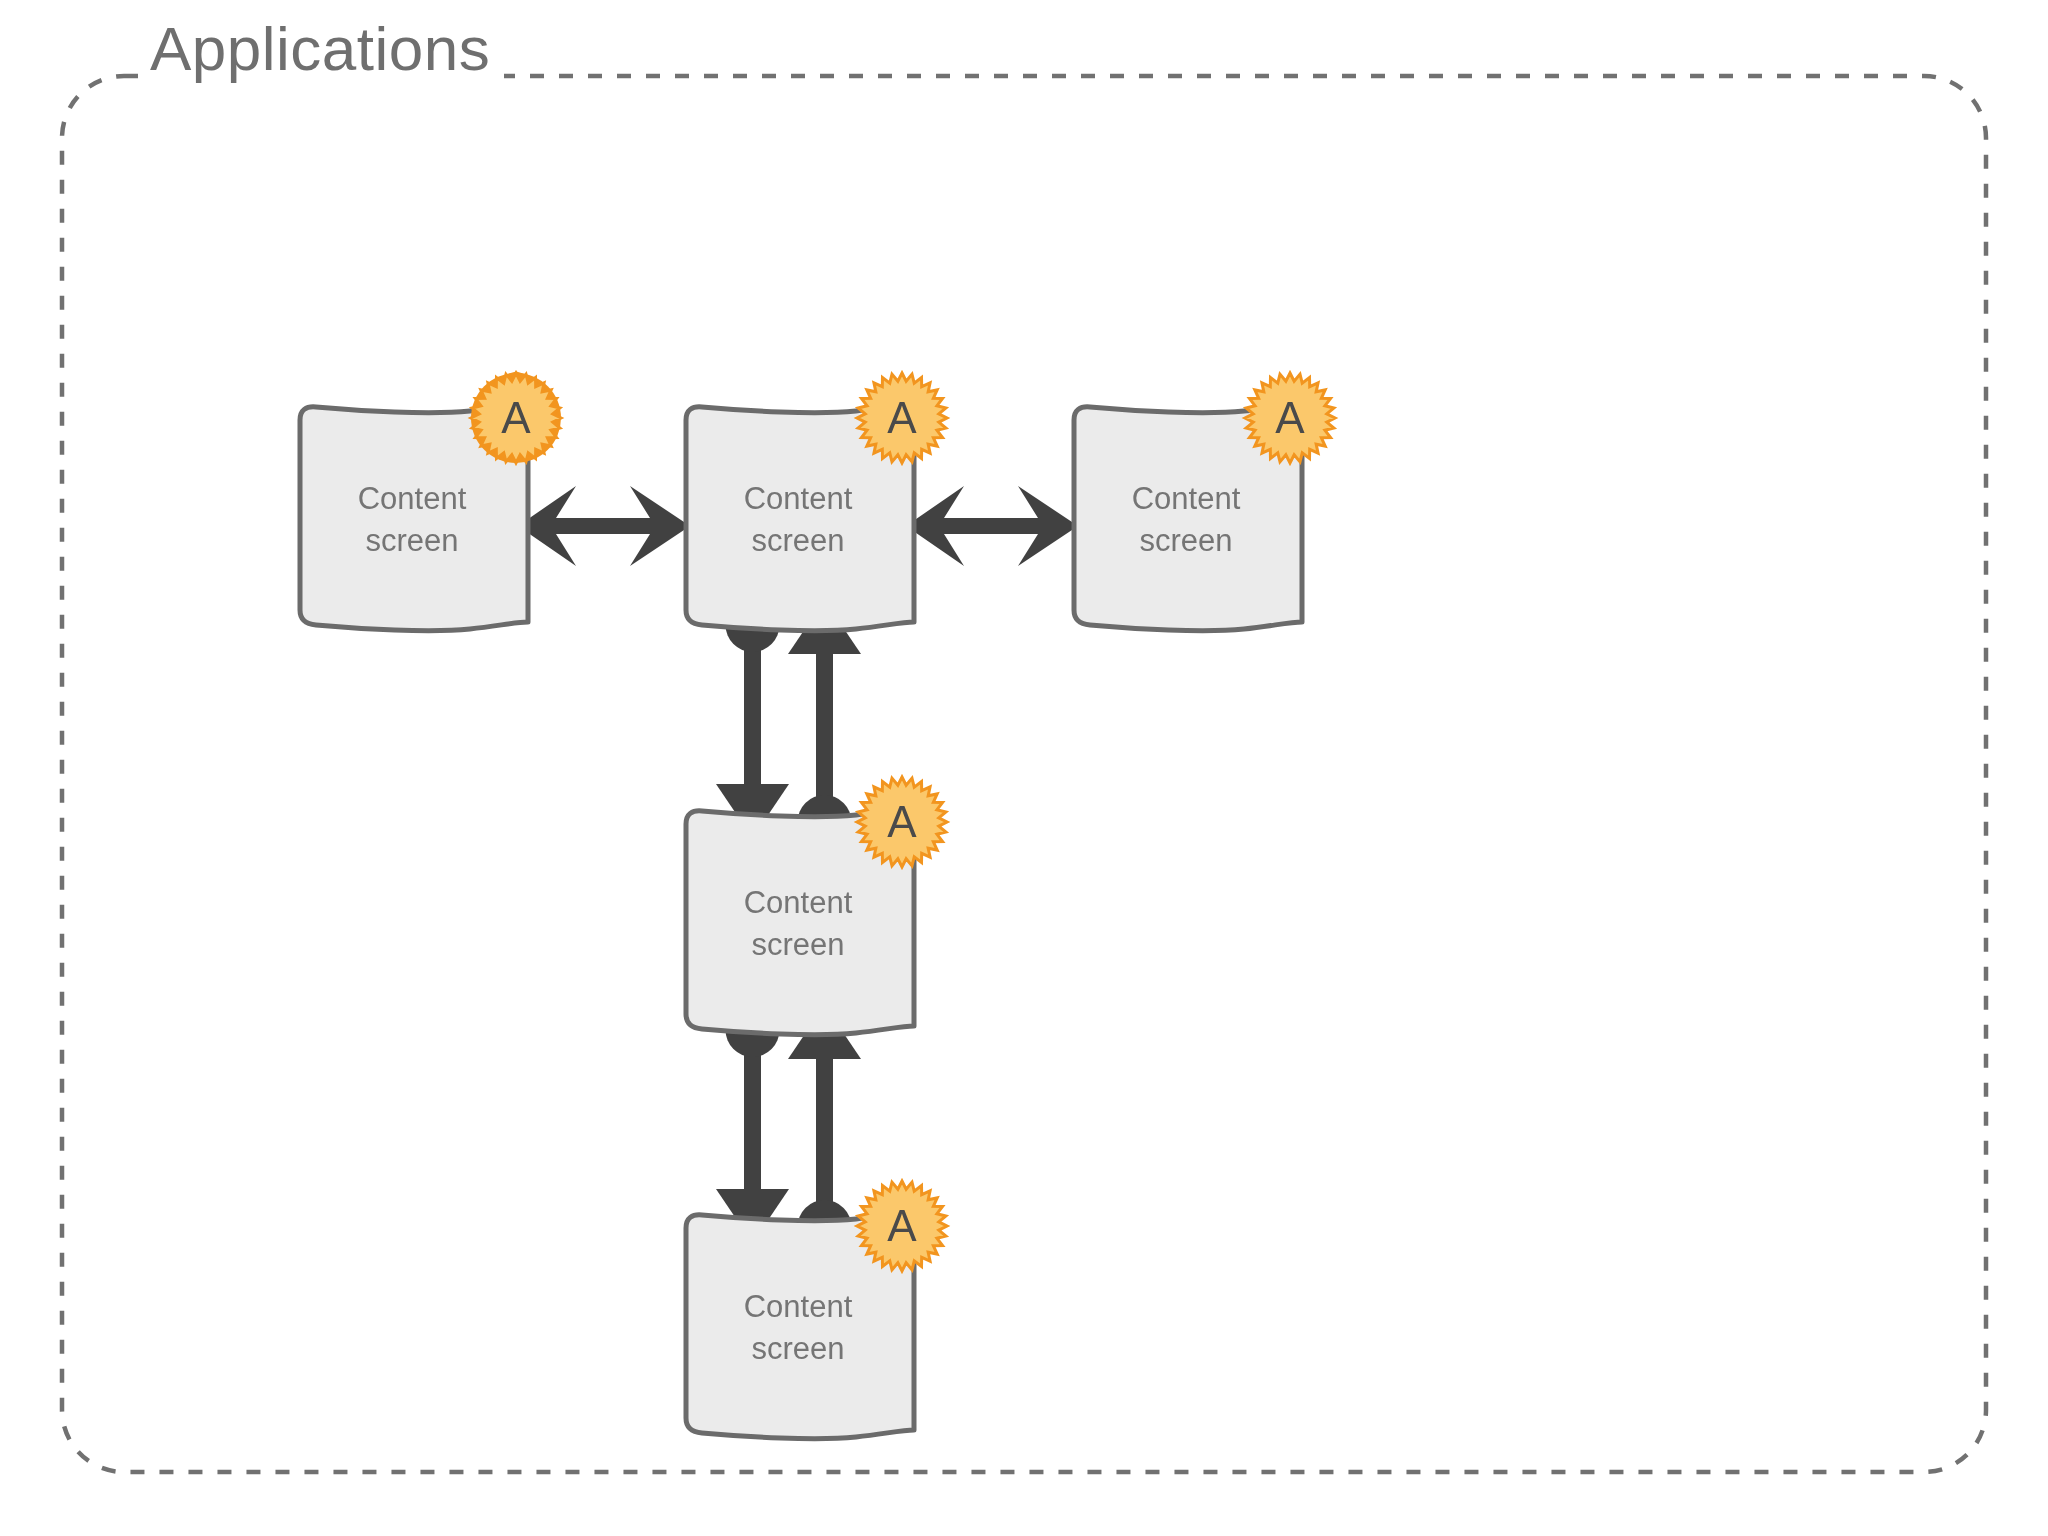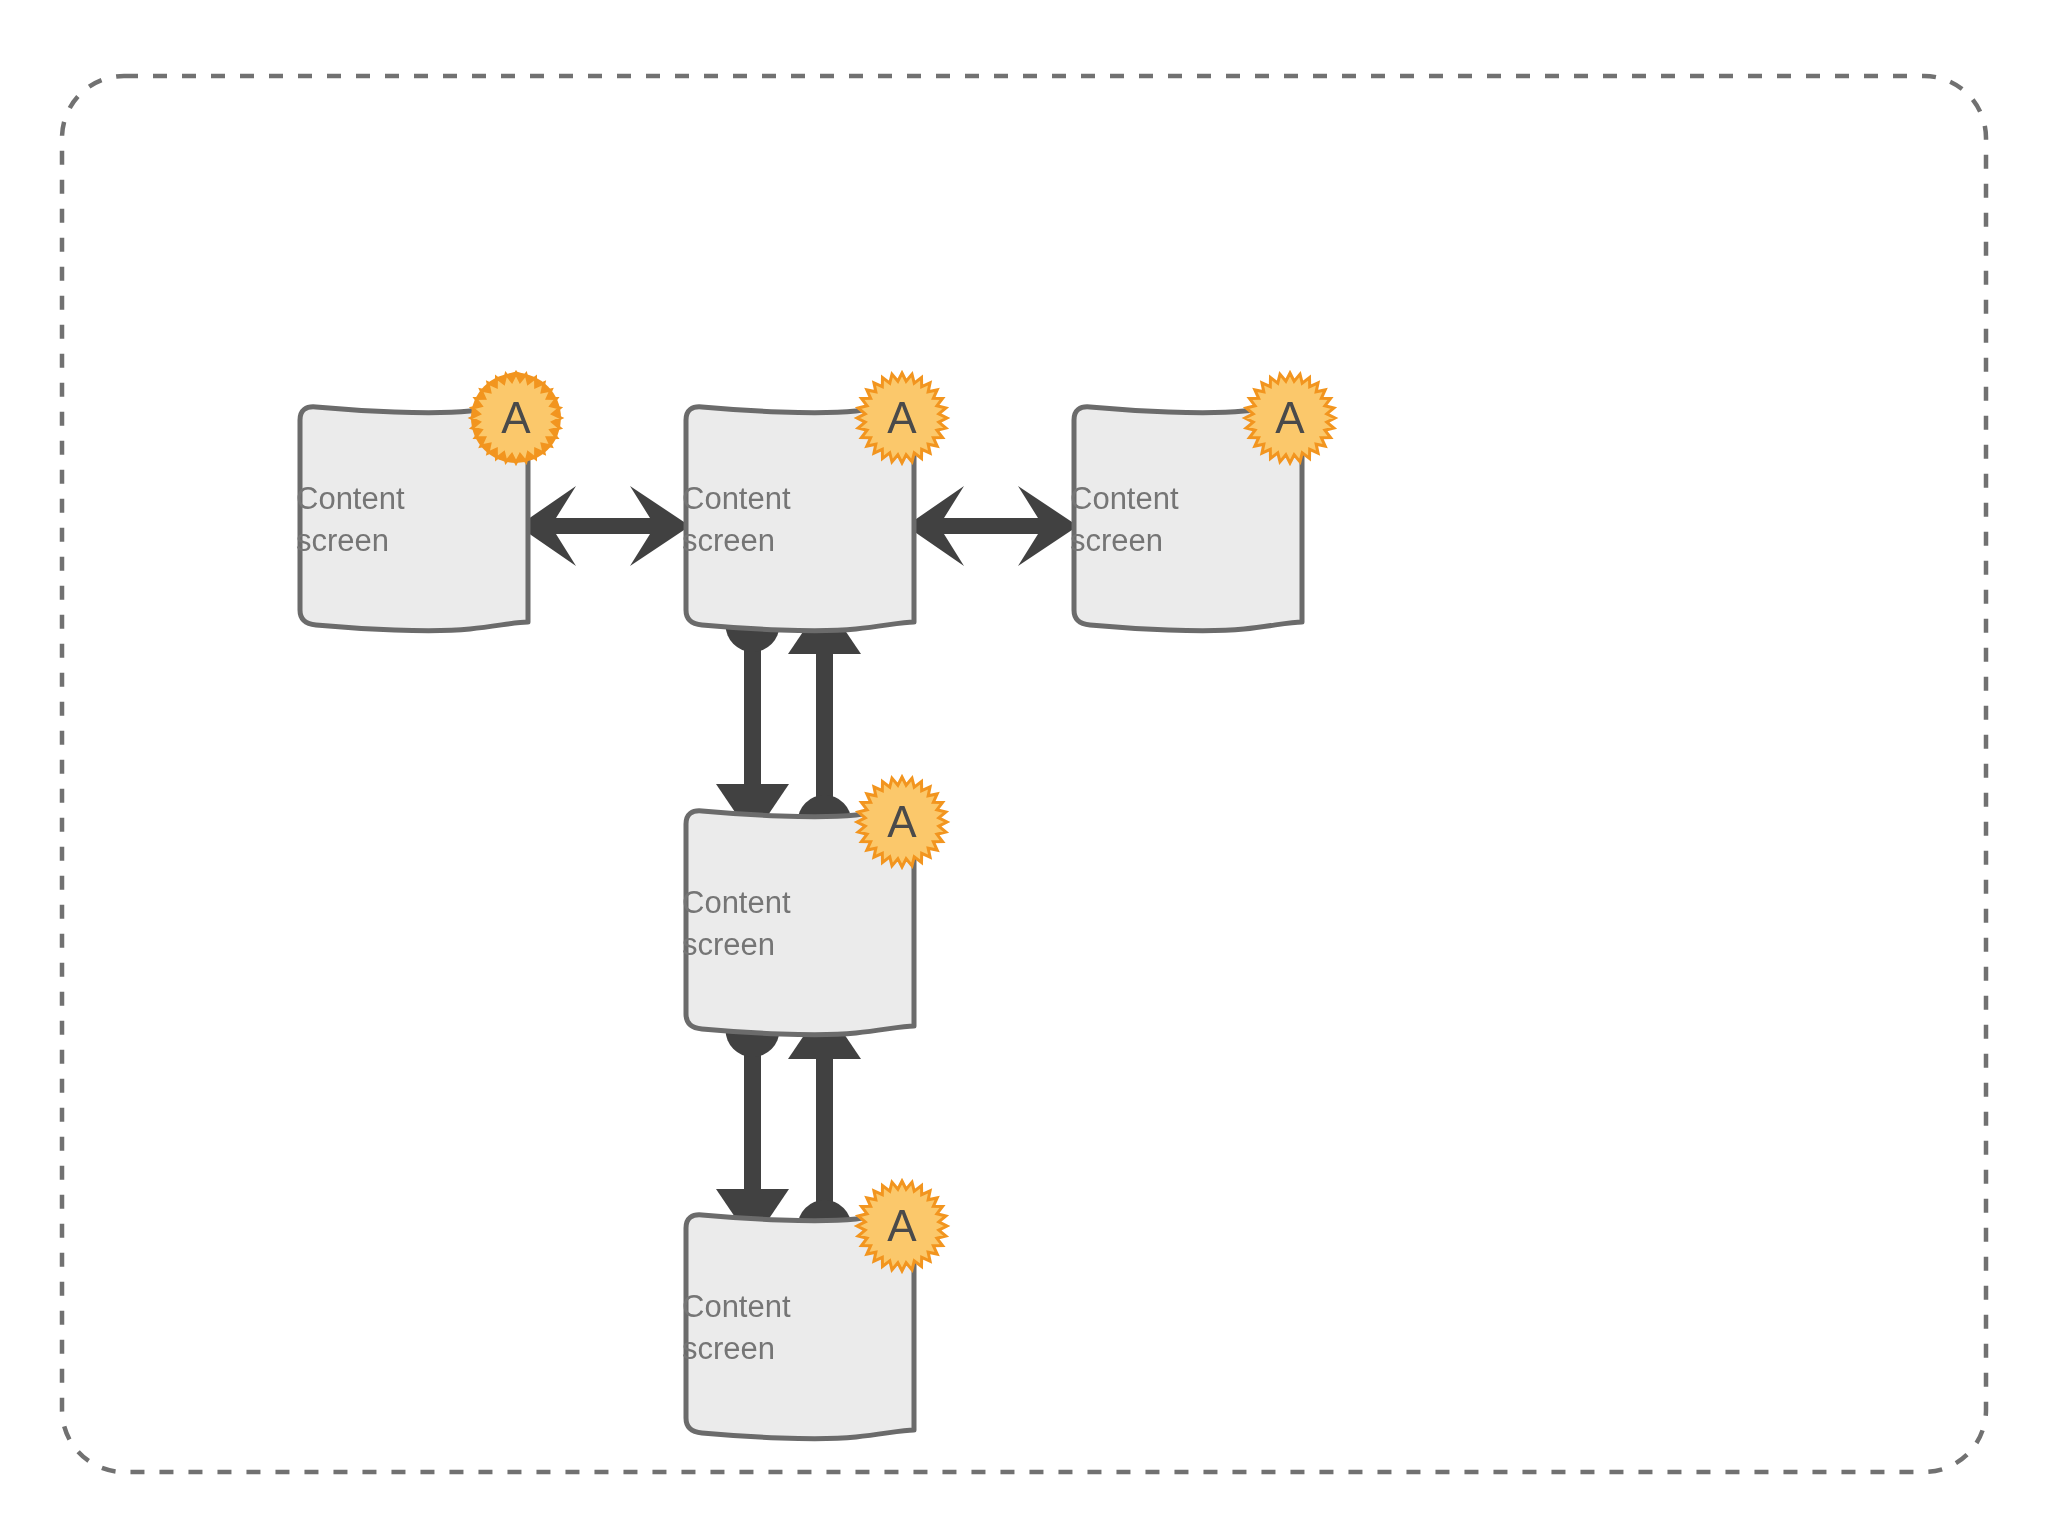--- a/index.html
+++ b/index.html
@@ -35,21 +35,21 @@
     font-weight: 300;
     letter-spacing: 0.5px;
     color: #6f6f6f;
     background: #ffffff;
     padding: 0 14px 0 10px;
     line-height: 1.05;
     white-space: nowrap;
   }
   .card-label {
     position: absolute;
-    text-align: left;
+    text-align: center;
     font-family: "Liberation Sans", sans-serif;
     font-size: 31px;
     font-weight: 300;
     color: #757575;
     line-height: 1.35;
     white-space: pre-line;
     pointer-events: none;
   }
   .badge-letter {
     position: absolute;
@@ -216,20 +216,21 @@
       </g>
       <g transform="translate(902,1226)">
         <g class="seal-spikes" fill="#fbc86b" stroke="#f2951f" stroke-width="3" stroke-linejoin="miter">
             <path d="M 0.00,-45.00 L 4.14,-36.77 L 10.01,-43.87 L 12.22,-34.92 L 19.52,-40.54 L 19.69,-31.33 L 28.06,-35.18 L 26.16,-26.16 L 35.18,-28.06 L 31.33,-19.69 L 40.54,-19.52 L 34.92,-12.22 L 43.87,-10.01 L 36.77,-4.14 L 45.00,0.00 L 36.77,4.14 L 43.87,10.01 L 34.92,12.22 L 40.54,19.52 L 31.33,19.69 L 35.18,28.06 L 26.16,26.16 L 28.06,35.18 L 19.69,31.33 L 19.52,40.54 L 12.22,34.92 L 10.01,43.87 L 4.14,36.77 L 0.00,45.00 L -4.14,36.77 L -10.01,43.87 L -12.22,34.92 L -19.52,40.54 L -19.69,31.33 L -28.06,35.18 L -26.16,26.16 L -35.18,28.06 L -31.33,19.69 L -40.54,19.52 L -34.92,12.22 L -43.87,10.01 L -36.77,4.14 L -45.00,0.00 L -36.77,-4.14 L -43.87,-10.01 L -34.92,-12.22 L -40.54,-19.52 L -31.33,-19.69 L -35.18,-28.06 L -26.16,-26.16 L -28.06,-35.18 L -19.69,-31.33 L -19.52,-40.54 L -12.22,-34.92 L -10.01,-43.87 L -4.14,-36.77 Z"></path>
           </g>
       </g>
     </g>
 
   </svg>
 
+  <div class="group-title">Applications</div>
 
   <div class="card-label" style="left:296px; top:478px; width:232px;">Content
 screen</div>
 
   <div class="card-label" style="left:682px; top:478px; width:232px;">Content
 screen</div>
 
   <div class="card-label" style="left:1070px; top:478px; width:232px;">Content
 screen</div>
 

